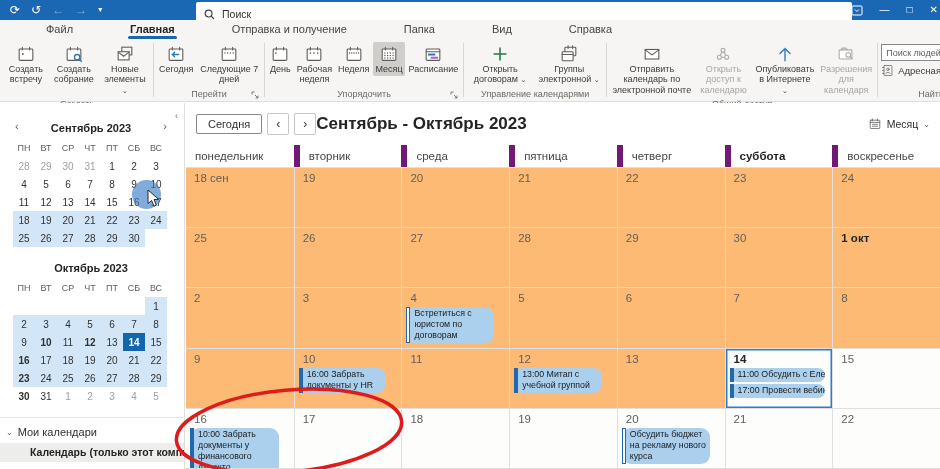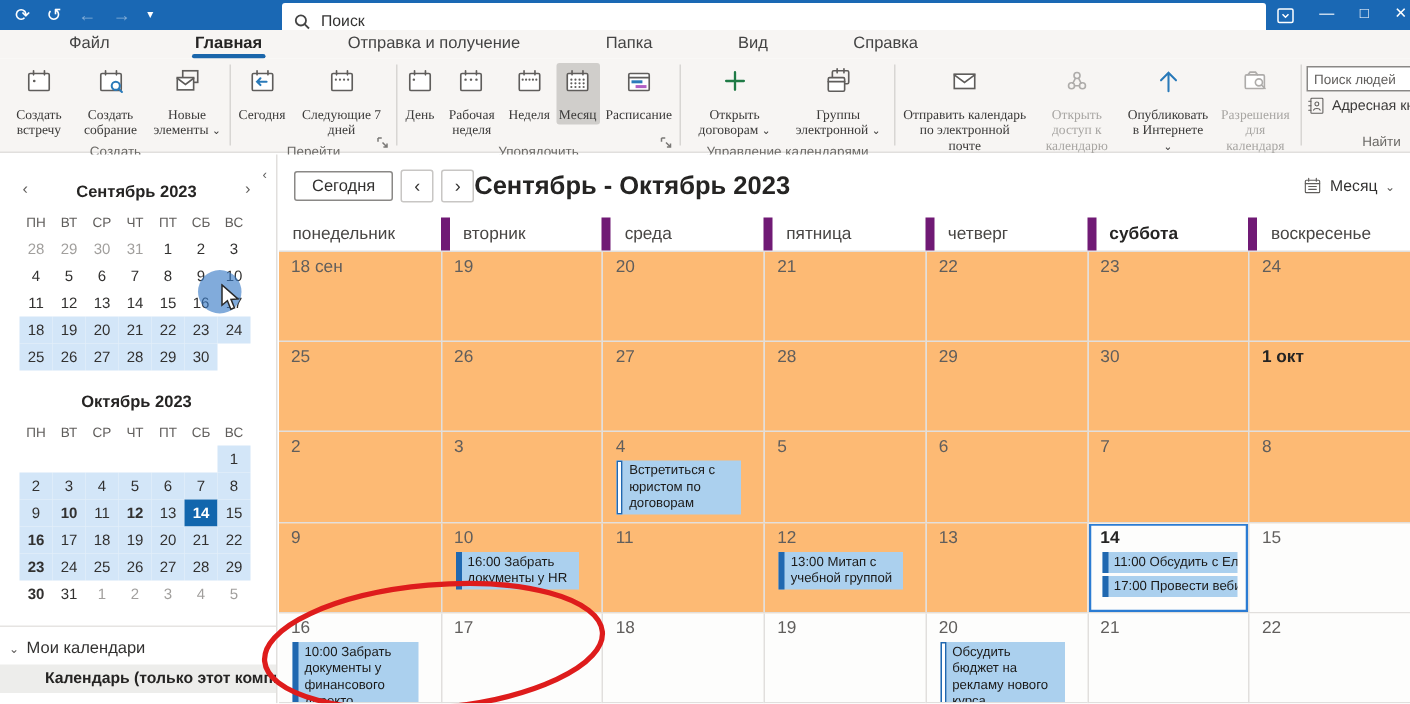--- a/index.html
+++ b/index.html
@@ -5,42 +5,42 @@
   html,body{margin:0;padding:0;background:#fff;}
   #app{position:relative;width:940px;height:469px;overflow:hidden;
        font-family:"Liberation Sans","DejaVu Sans",sans-serif;background:#fff;
        -webkit-font-smoothing:antialiased;}
   
   .titlebar{position:absolute;left:0;top:0;width:940px;height:20px;background:#1a68b4;
             display:flex;align-items:center;color:#fff;}
   .qat{display:flex;align-items:center;gap:11px;padding-left:10px;font-size:12px;line-height:1;}
   .qat .dim{color:rgba(255,255,255,.45);}
   .qat .small{font-size:8px;}
-  .searchbox{position:absolute;left:188px;top:2px;width:640px;height:24px;background:#fff;
+  .searchbox{position:absolute;left:196px;top:2px;width:640px;height:24px;background:#fff;
              border-radius:2px;display:flex;align-items:center;gap:7px;padding:0 8px;
              font-size:10.5px;color:#323130;}
   .wctrl{margin-left:auto;display:flex;align-items:center;gap:17px;padding-right:2px;
          font-size:10px;line-height:1;}
   
   .tabs{position:absolute;left:0;top:20px;width:940px;height:19px;background:#f7f5f3;
         display:flex;align-items:center;gap:21px;padding-left:12px;font-size:11px;color:#444;}
   .tab{position:relative;padding:2px 2px 3px 2px;cursor:default;margin-left:32px;}
   .tab.active{font-weight:bold;color:#252423;}
   .tab.active::after{content:"";position:absolute;left:0;right:0;bottom:-1px;height:3px;
         background:#1a66ab;border-radius:2px;}
   
   .ribbon{position:absolute;left:0;top:39px;width:940px;height:63px;background:#f7f5f3;
           border-bottom:1px solid #e1dfdd;display:flex;align-items:stretch;padding:0 0 0 4px;box-sizing:border-box;}
   .rgroup{display:flex;flex-direction:column;flex:0 0 auto;position:relative;}
   .rbtns{flex:1;display:flex;align-items:flex-start;justify-content:center;gap:2px;padding-top:3px;}
   .rlabel{height:14px;font-size:9px;color:#6b6966;text-align:center;line-height:14px;}
   .rdiv{width:1px;background:#d8d6d3;margin:4px 3px;flex:0 0 1px;}
   .rbtn{display:flex;flex-direction:column;align-items:center;font-size:9px;color:#3b3a39;
         line-height:1.15;padding:2px 2px;text-align:center;border-radius:2px;}
-  .rbtn .lbl{margin-top:7px;font-family:Liberation Serif, serif;}
+  .rbtn .lbl{margin-top:0;}
   .rbtn.active{background:#d0cecb;}
   .rbtn.disabled{color:#a8a6a3;}
   .mchev{font-size:7px;}
   .launcher{position:absolute;right:2px;bottom:2px;}
   .findgrp{display:flex;flex-direction:column;align-items:flex-start;gap:3px;padding-top:5px;flex:1;}
   .people-input{width:84px;height:13px;border:1px solid #8a8886;background:#fff;font-size:9px;
         color:#605e5c;padding:1px 4px;font-family:inherit;}
   .abrow{display:flex;align-items:center;gap:4px;font-size:9.5px;color:#3b3a39;}
   .s1{stroke:#5f5d5b;fill:none;stroke-width:1.2;stroke-linecap:round;}
   .s2{stroke:#2a7ab9;fill:none;stroke-width:1.5;stroke-linecap:round;}
@@ -94,22 +94,22 @@
   .dh.bold{font-weight:bold;color:#252423;}
   .mgrid{position:absolute;left:0;right:0;top:65px;bottom:0;display:grid;
          grid-template-columns:repeat(7,1fr);grid-template-rows:repeat(5,1fr);}
   .cell{border-left:1px solid #e1dfdd;border-bottom:1px solid #e1dfdd;background:#fdba74;
         padding:2px 3px 0 3px;overflow:hidden;box-sizing:border-box;}
   .cell:nth-child(7n+1){border-left:none;}
   .cell.future{background:#fdfdfc;}
   .cell.today{background:#fdfdfc;box-shadow:inset 0 0 0 1.5px #2b7cd3;}
   .dnum{font-size:11.5px;color:#605e5c;padding:2px 0 1px 5px;}
   .dnum.b{font-weight:bold;color:#252423;}
-  .ev{margin:2px 12px 0 6px;background:#abd0ee;display:flex;font-size:8.8px;color:#1b1a19;
-      line-height:1.25;}
+  .ev{margin:2px 12px 0 1px;background:#abd0ee;display:flex;font-size:8.8px;color:#1b1a19;
+      line-height:1.25;border-radius:9px;}
   .ev .bar{width:4px;flex:0 0 4px;background:#2068b0;}
   .ev.allday .bar{background:#fff;border:1px solid #2068b0;box-sizing:border-box;}
   .ev .etxt{padding:1px 3px 2px 4px;}
   .ev.nowrap{margin-right:4px;}
   .ev.nowrap .etxt{white-space:nowrap;overflow:hidden;}
   
   .cursor-circle{position:absolute;left:132px;top:180px;width:29px;height:29px;border-radius:50%;
                  background:rgba(52,120,197,.62);pointer-events:none;}
   .cursor-arrow{position:absolute;left:147px;top:189px;pointer-events:none;}
   .annot{position:absolute;left:0;top:0;pointer-events:none;}

